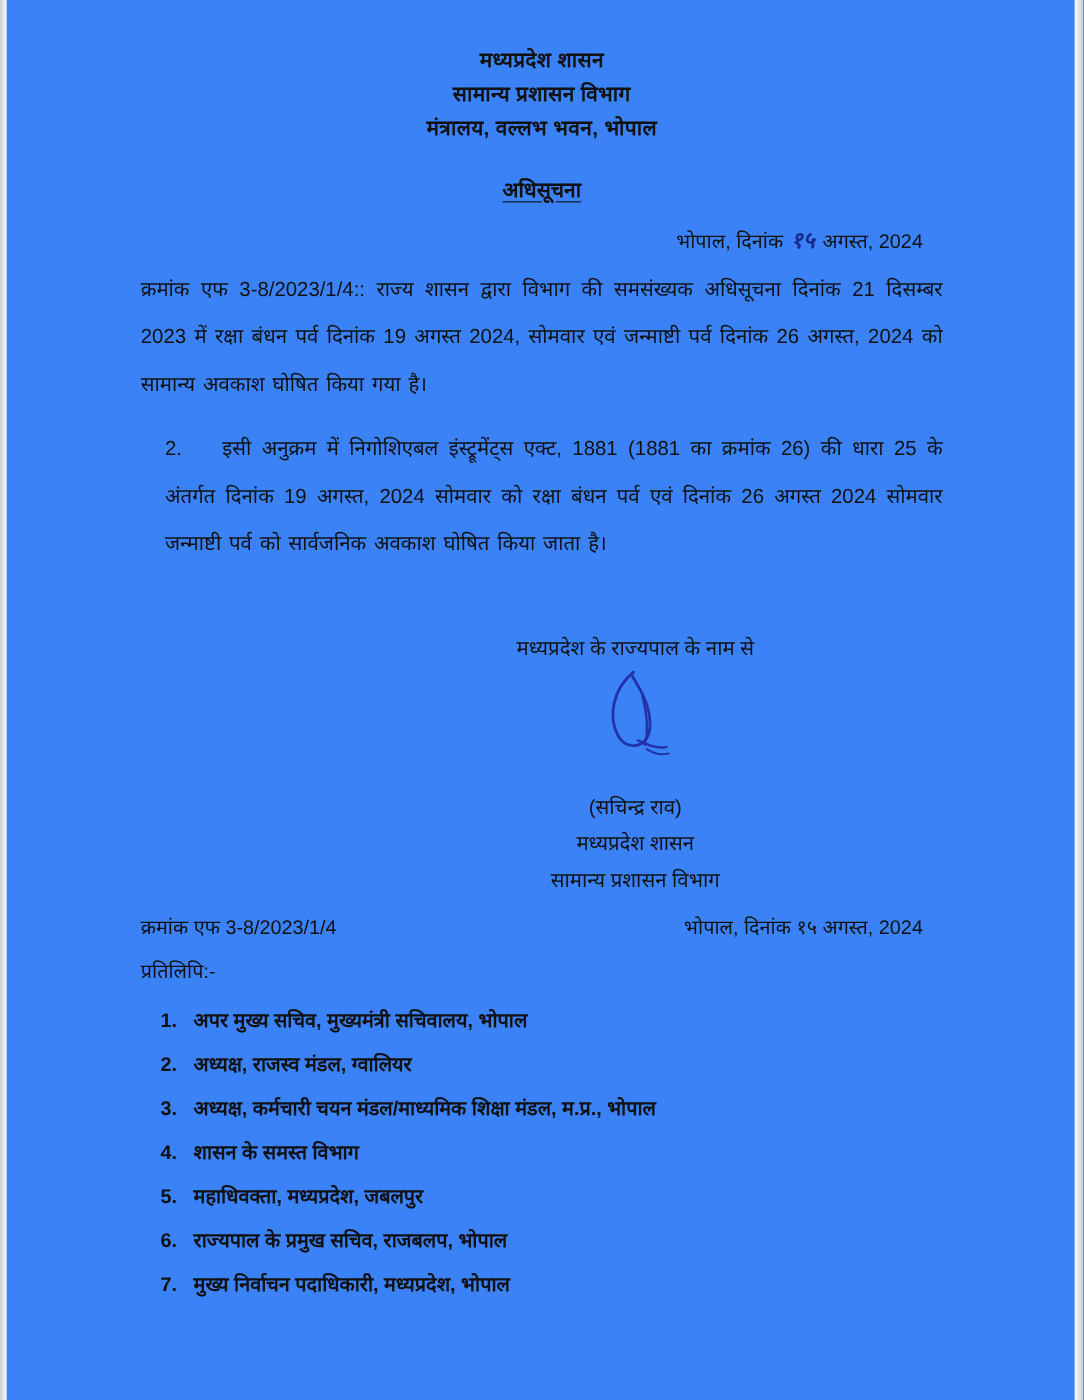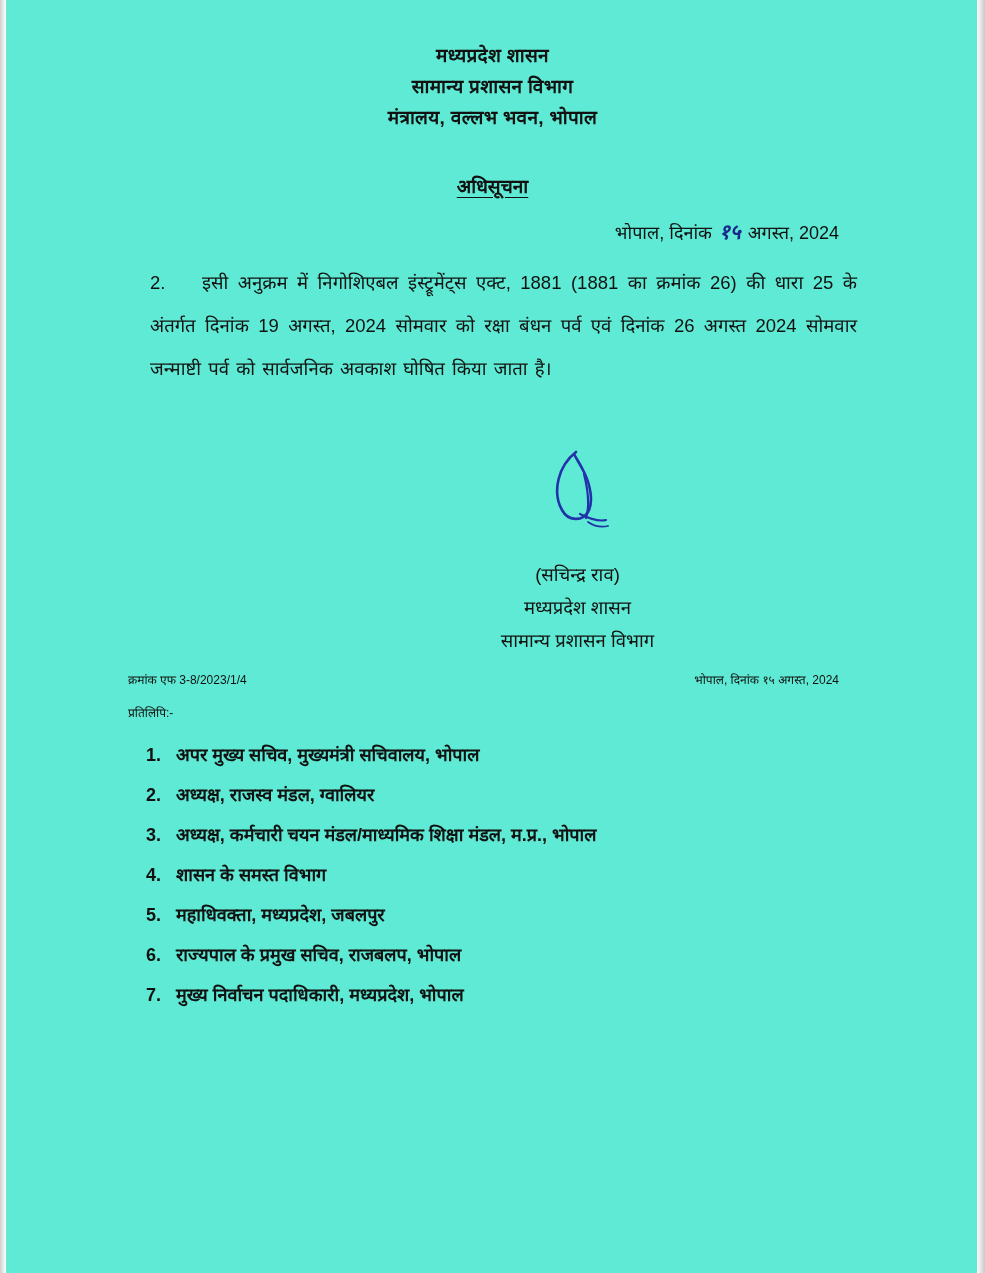--- a/index.html
+++ b/index.html
@@ -9,21 +9,21 @@
     background: #8a8a8a;
   }
   body {
     font-family: "Liberation Sans", "DejaVu Sans", sans-serif;
   }
   .page {
     position: relative;
     width: 985px;
     height: 1273px;
     margin: 0 auto;
-    background: #5eead4;
+    background: #3b82f6;
     overflow: hidden;
     box-sizing: border-box;
   }
   
   .page::before {
     content: "";
     position: absolute;
     left: 0; top: 0; bottom: 0;
     width: 6px;
     background: linear-gradient(to right, #cfcfcf, #ffffff);
@@ -47,21 +47,21 @@
     font-weight: bold;
     font-size: 19px;
     line-height: 31px;
     letter-spacing: .3px;
   }
   .hdr div { white-space: nowrap; }
   .doc-title {
     text-align: center;
     font-weight: bold;
     font-size: 19px;
-    margin-top: 40px;
+    margin-top: 26px;
     text-decoration: underline;
     text-underline-offset: 4px;
   }
   .placeline {
     text-align: right;
     font-size: 18px;
     margin-top: 18px;
     padding-right: 18px;
   }
   .placeline .hand {
@@ -104,28 +104,28 @@
   }
   .signer {
     margin-top: 18px;
     line-height: 33px;
     font-size: 18.5px;
   }
   .footer-row {
     display: flex;
     justify-content: space-between;
     align-items: center;
-    font-size: 12px;
+    font-size: 18px;
     margin-top: 14px;
   }
   .footer-row .right {
     padding-right: 18px;
   }
   .copy-to {
-    font-size: 12px;
+    font-size: 18px;
     margin-top: 16px;
   }
   ol.copy-list {
     margin: 14px 0 0 0;
     padding-left: 38px;
     font-size: 18px;
     font-weight: bold;
   }
   ol.copy-list li {
     line-height: 40px;
@@ -145,26 +145,28 @@
     </div>
 
     <div class="doc-title">अधिसूचना</div>
 
     <div class="placeline">
       <span>भोपाल, दिनांक</span>
       <span class="hand">१५</span>
       <span>अगस्त, 2024</span>
     </div>
 
+    <p class="body para1">क्रमांक एफ 3-8/2023/1/4:: राज्य शासन द्वारा विभाग की समसंख्यक अधिसूचना दिनांक 21 दिसम्बर 2023 में रक्षा बंधन पर्व दिनांक 19 अगस्त 2024, सोमवार एवं जन्माष्टी पर्व दिनांक 26 अगस्त, 2024 को सामान्य अवकाश घोषित किया गया है।</p>
 
     <p class="body para2">
       <span class="num">2.</span><span>इसी अनुक्रम में निगोशिएबल इंस्ट्रूमेंट्स एक्ट, 1881 (1881 का क्रमांक 26) की धारा 25 के अंतर्गत दिनांक 19 अगस्त, 2024 सोमवार को रक्षा बंधन पर्व एवं दिनांक 26 अगस्त 2024 सोमवार जन्माष्टी पर्व को सार्वजनिक अवकाश घोषित किया जाता है।</span>
     </p>
 
     <div class="signblock">
+      <div>मध्यप्रदेश के राज्यपाल के नाम से</div>
 
       <div class="sig-wrap">
         <svg class="sig-svg" width="120" height="92" viewBox="0 0 120 92" fill="none">
           <path d="M58 4 C40 18, 34 44, 44 62 C50 73, 64 74, 70 64 C76 54, 72 36, 66 24 C62 16, 58 10, 56 6" stroke="#2233aa" stroke-width="2.6" fill="none" stroke-linecap="round"></path>
           <path d="M66 26 C70 42, 72 58, 68 70" stroke="#2233aa" stroke-width="2.2" fill="none" stroke-linecap="round"></path>
           <path d="M62 66 C70 70, 80 74, 88 72" stroke="#2233aa" stroke-width="2.2" fill="none" stroke-linecap="round"></path>
           <path d="M70 74 C76 78, 82 80, 90 78" stroke="#2233aa" stroke-width="1.8" fill="none" stroke-linecap="round"></path>
         </svg>
       </div>
 

